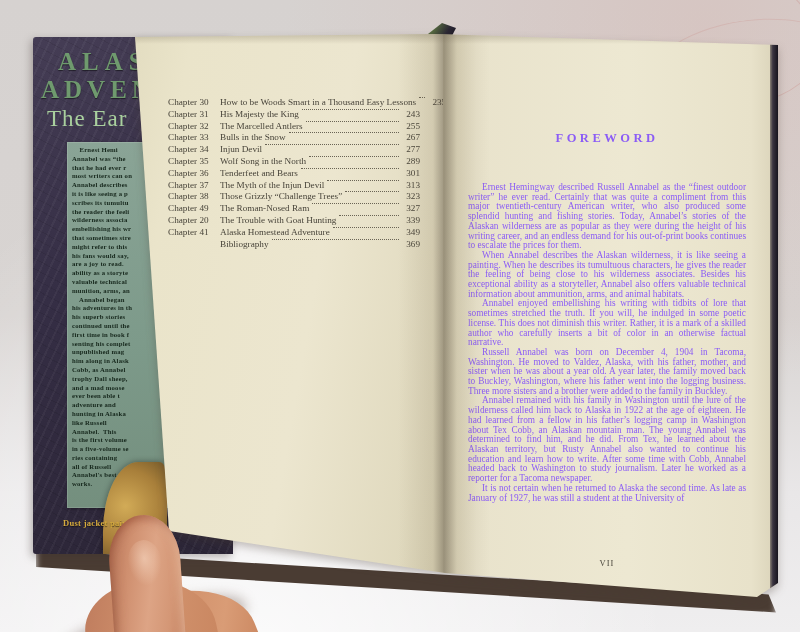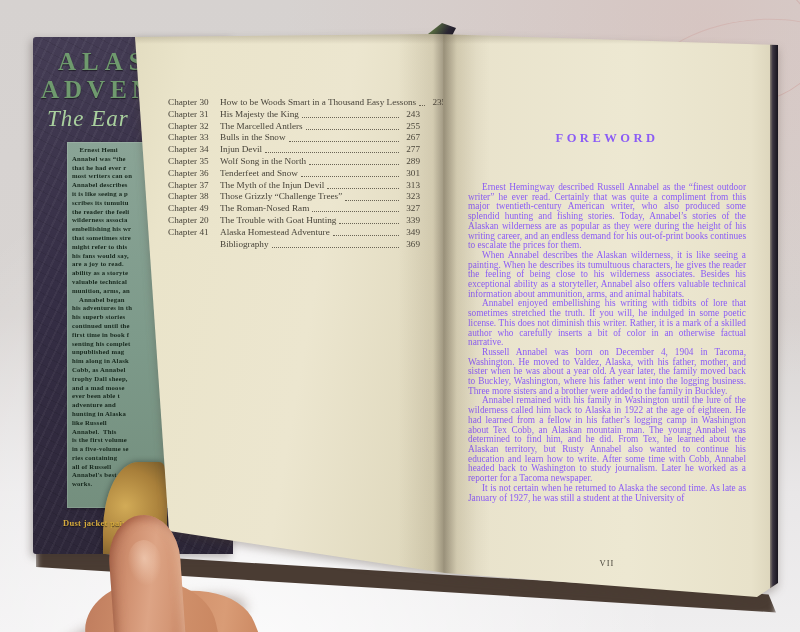--- a/index.html
+++ b/index.html
@@ -26,21 +26,21 @@
     border-radius:3px 0 0 3px;overflow:hidden;
     filter:drop-shadow(-2px 3px 4px rgba(60,50,45,.35));
     background:
       repeating-linear-gradient(115deg, rgba(255,255,255,.04) 0 2px, transparent 2px 8px),
       repeating-linear-gradient(28deg, rgba(0,0,0,.08) 0 1px, transparent 1px 9px),
       linear-gradient(160deg,#453d55 0%,#352e45 45%,#2b2536 100%);}
   .cover-title1{margin-top:11px;padding-left:25px;font-size:25px;font-weight:bold;
     letter-spacing:6px;color:#6f9a6e;white-space:nowrap;text-shadow:0 1px 1px rgba(0,0,0,.5);}
   .cover-title2{padding-left:8px;font-size:25px;font-weight:bold;letter-spacing:5px;
     color:#6f9a6e;white-space:nowrap;text-shadow:0 1px 1px rgba(0,0,0,.5);}
-  .cover-script{padding-left:14px;margin-top:2px;font-style:italic;font-size:23px;
+  .cover-script{padding-left:14px;margin-top:2px;font-size:23px;
     color:#a9d09e;white-space:nowrap;letter-spacing:1px;}
   .flap-panel{position:absolute;left:34px;top:105px;width:110px;height:366px;
     padding:4px 0 0 5px;box-sizing:border-box;overflow:hidden;
     background:linear-gradient(180deg,#8aa496 0%,#7d9a8a 55%,#748f7e 100%);
     box-shadow:inset 0 0 0 1px rgba(255,255,255,.12), 1px 1px 3px rgba(0,0,0,.35);}
   .flap-line{font-size:6.7px;line-height:8.8px;font-weight:bold;color:#16271c;
     white-space:pre;letter-spacing:.2px;}
   .cover-painting{position:absolute;left:70px;top:425px;width:64px;height:126px;
     border-radius:55% 12% 35% 8%;
     background:radial-gradient(circle at 35% 35%, #d2ab57 0%, #a87f3a 40%, #6d5428 70%, #43341c 100%);
@@ -66,21 +66,21 @@
   .page-top-shade{position:absolute;left:0;top:0;width:100%;height:10px;
     background:linear-gradient(180deg,rgba(110,100,80,.30),transparent);}
   .gutter{position:absolute;left:263px;top:0;width:92px;height:100%;
     background:
       linear-gradient(90deg,transparent 0%,rgba(120,105,75,.16) 38%,rgba(66,55,40,.42) 50%,rgba(120,105,75,.14) 64%,transparent 100%);}
   .right-edge{position:absolute;left:635px;top:0;width:8px;height:100%;
     background:linear-gradient(90deg,#8a8276 0%,#3a3440 35%,#17141d 100%);}
 
   
   .toc{position:absolute;left:33px;top:63px;width:252px;color:#48443a;}
-  .toc-row{display:flex;align-items:flex-end;font-size:9.2px;line-height:11.8px;white-space:nowrap;}
+  .toc-row{display:flex;align-items:flex-start;font-size:9.2px;line-height:11.8px;white-space:nowrap;}
   .toc-ch{flex:none;width:52px;}
   .toc-title{flex:none;}
   .toc-dots{flex:1;border-bottom:1px dotted #6a6455;margin:0 3px 2.5px 3px;min-width:6px;}
   .toc-page{flex:none;min-width:18px;text-align:right;}
   .folio{position:absolute;font-size:8.5px;letter-spacing:1px;color:#4a463c;text-align:center;}
   .folio-left{left:0;top:492px;width:308px;}
   .folio-right{left:333px;top:524px;width:278px;}
 
   
   .fw-block{position:absolute;left:333px;top:97px;width:278px;color:#8b5cf6;}
@@ -201,21 +201,21 @@
               <span class="toc-page">277</span>
             </div>
             <div class="toc-row">
               <span class="toc-ch">Chapter 35</span>
               <span class="toc-title">Wolf Song in the North</span>
               <span class="toc-dots"></span>
               <span class="toc-page">289</span>
             </div>
             <div class="toc-row">
               <span class="toc-ch">Chapter 36</span>
-              <span class="toc-title">Tenderfeet and Snow</span>
+              <span class="toc-title">Tenderfeet and Bears</span>
               <span class="toc-dots"></span>
               <span class="toc-page">301</span>
             </div>
             <div class="toc-row">
               <span class="toc-ch">Chapter 37</span>
               <span class="toc-title">The Myth of the Injun Devil</span>
               <span class="toc-dots"></span>
               <span class="toc-page">313</span>
             </div>
             <div class="toc-row">

